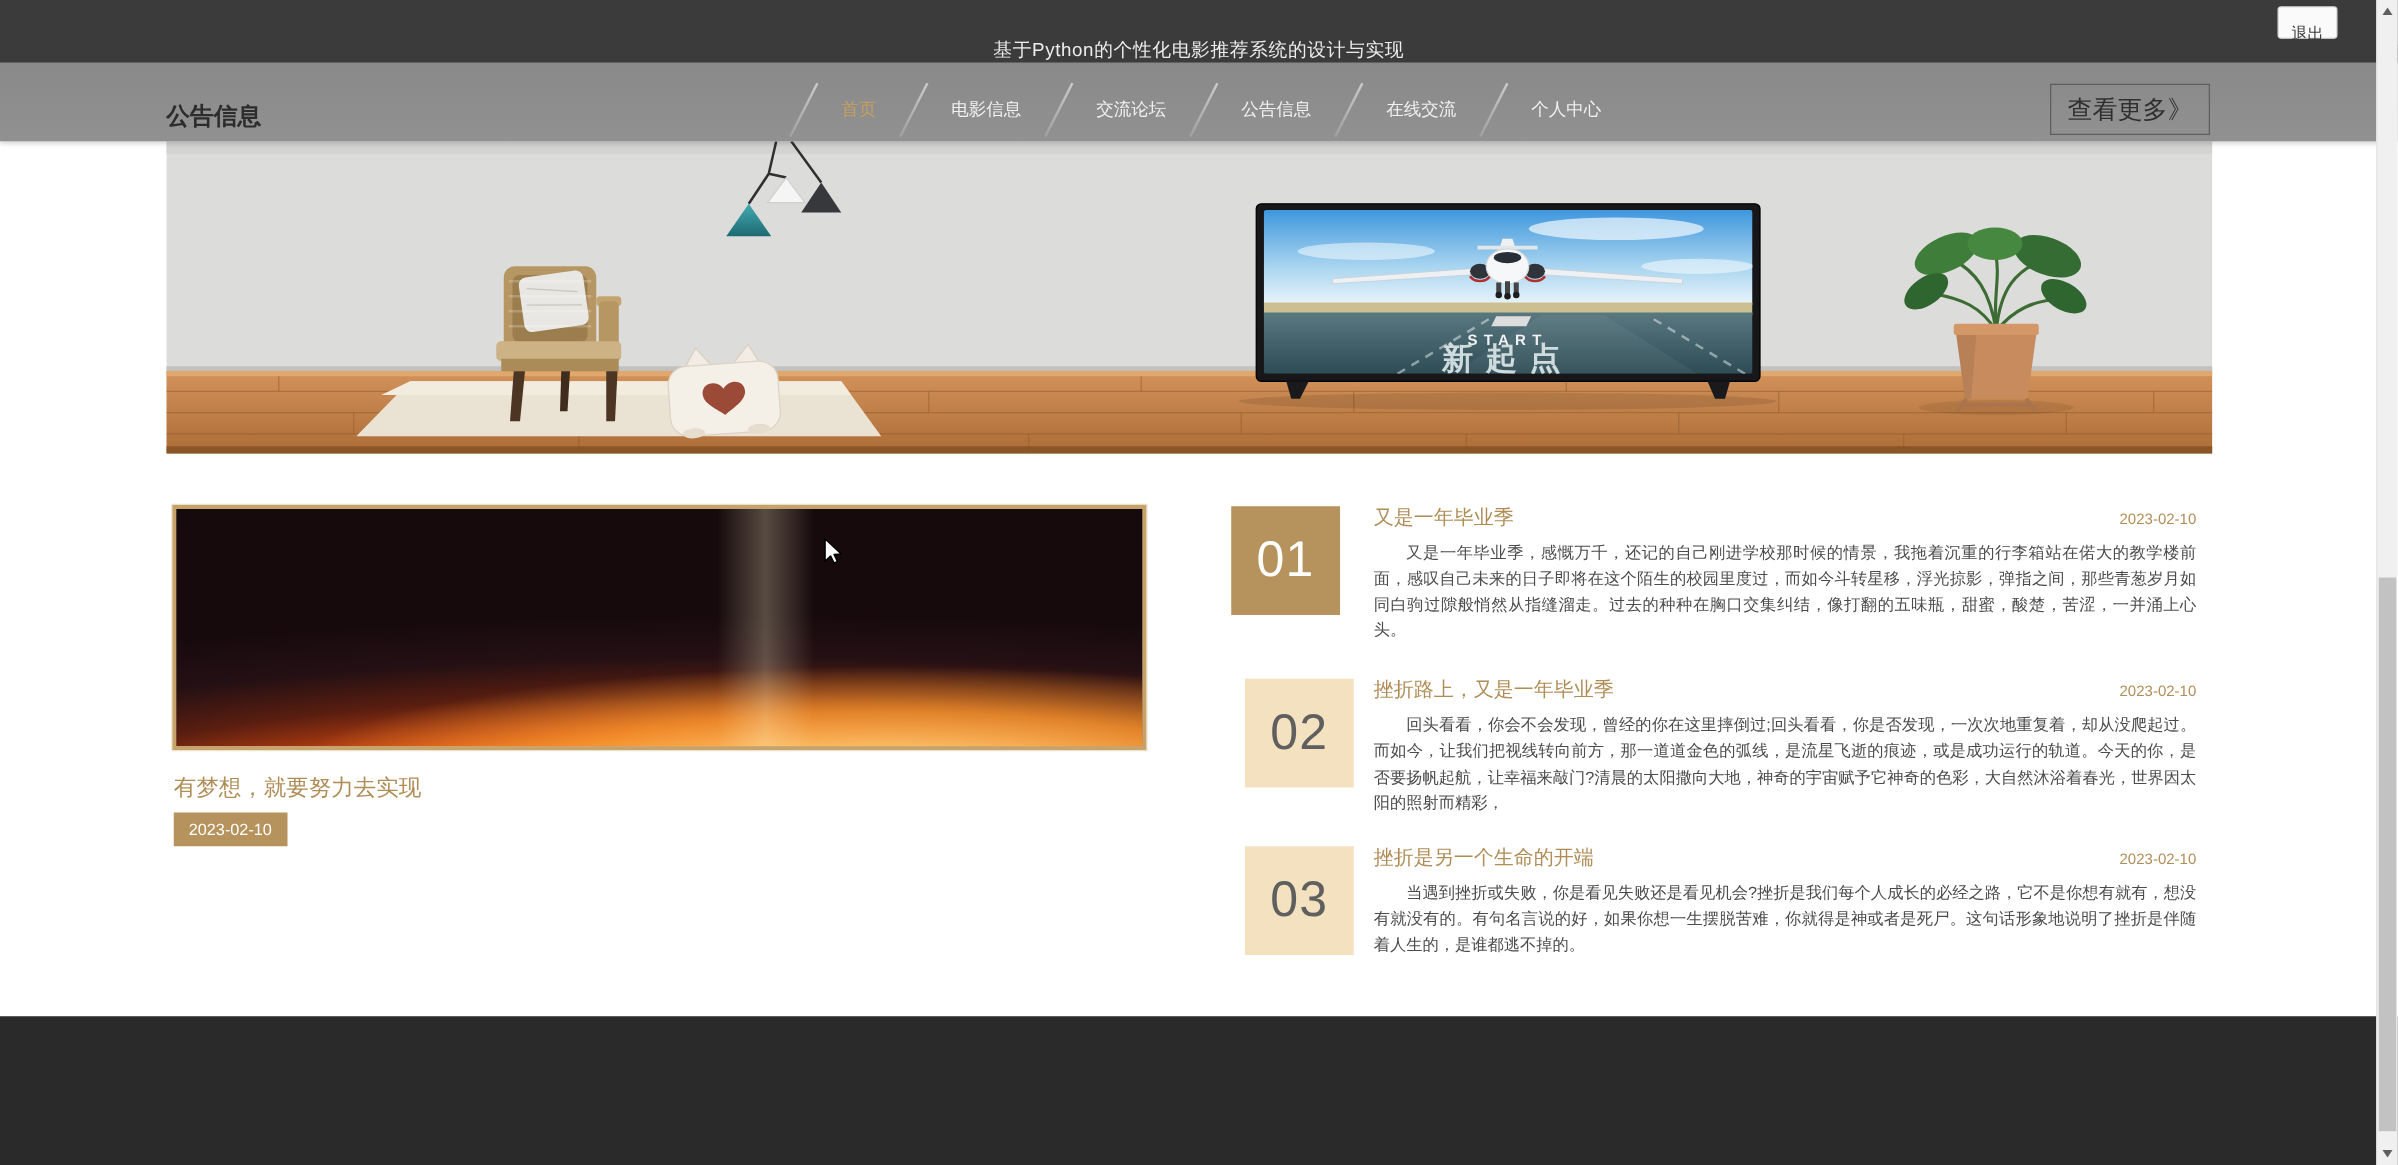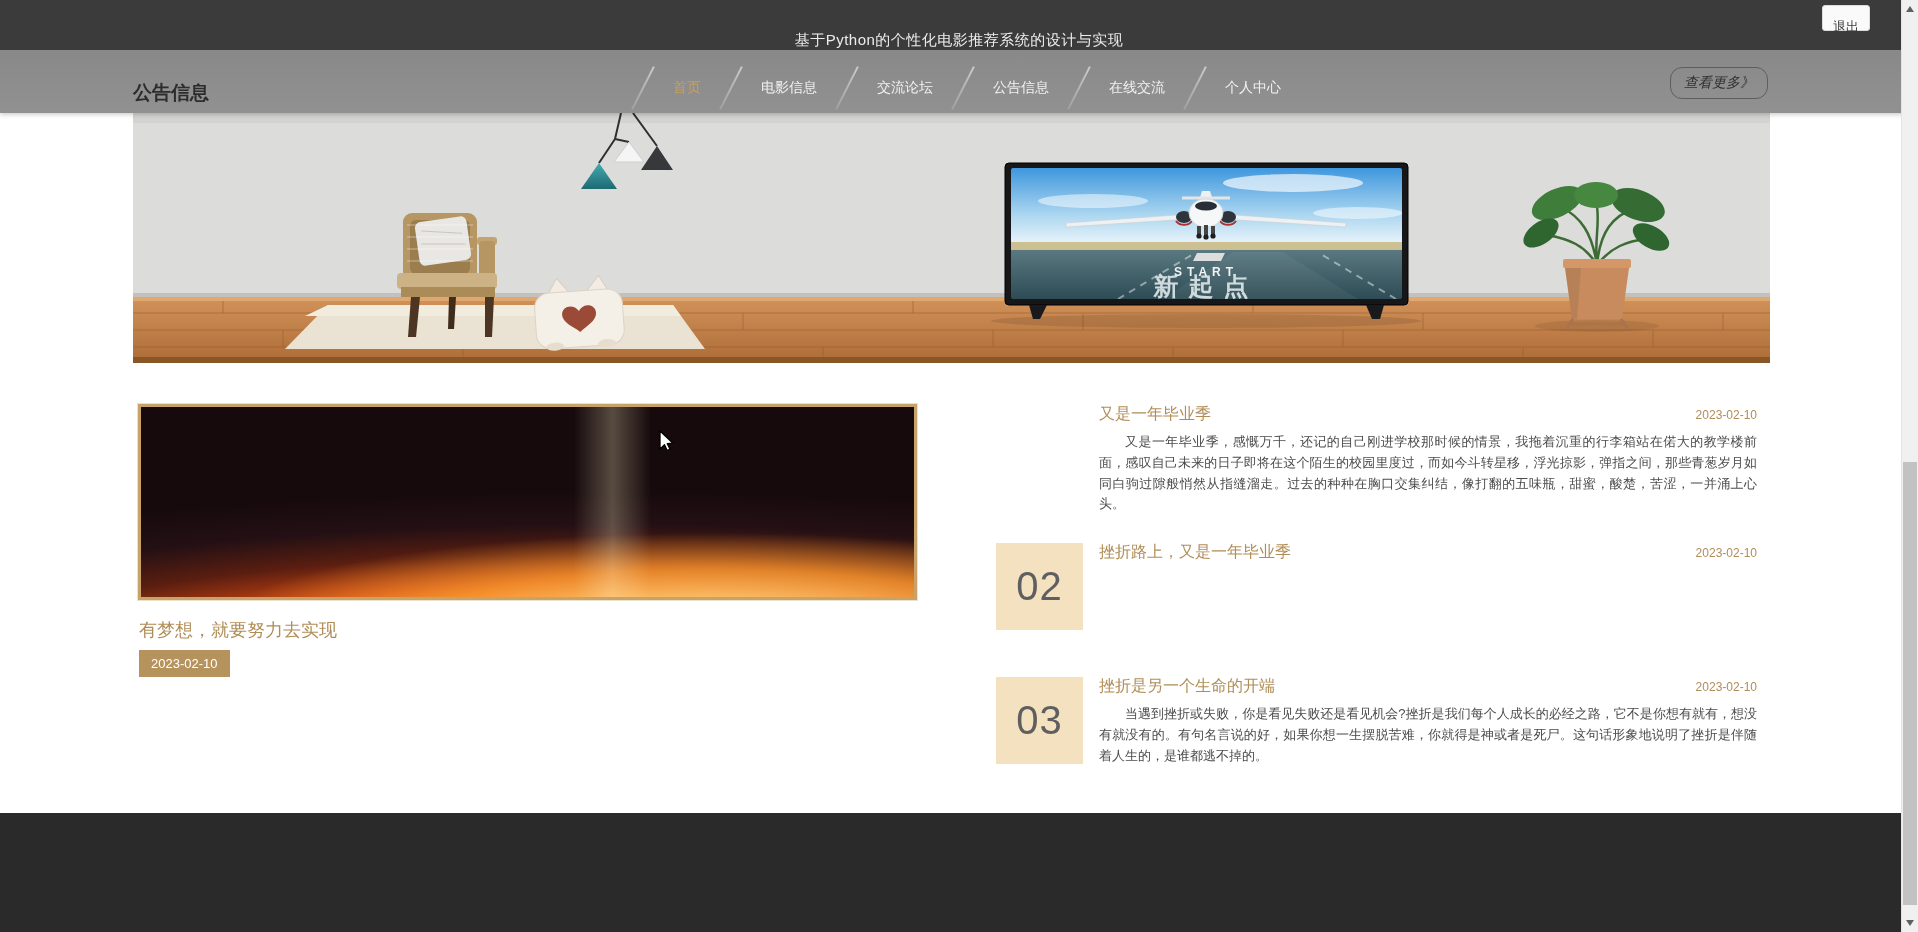--- a/index.html
+++ b/index.html
@@ -38,22 +38,22 @@
     width:2px; height:48px; margin:0 2px;
     background:linear-gradient(180deg,rgba(255,255,255,.55),rgba(255,255,255,.15));
     transform:rotate(27deg);
   }
   .nav-item {
     color:#f1f1f1; font-size:14px; padding:0 27px; cursor:pointer; white-space:nowrap;
   }
   .nav-item.active { color:var(--nav-active,#c6a05e); }
   .more-btn {
     position:absolute; right:150px; top:31px;
-    background:transparent; border:1px solid #5e5e5e; border-radius:12px;
-    color:#2f2f2f; font-size:14px; padding:6px 13px; cursor:pointer;font-style:italic;
+    background:transparent; border:1px solid #5e5e5e; border-radius:0;
+    color:#2f2f2f; font-size:20px; padding:6px 13px; cursor:pointer;
   }
 
   
   .banner { position:absolute; top:113px; left:133px; width:1637px; height:250px; overflow:hidden; }
   .banner svg { display:block; width:100%; height:100%; }
 
   
   .feature-img {
     position:absolute; left:138px; top:404px; width:779px; height:196px;
     border:3px solid #c8a369; box-shadow:0 0 0 1px #ece1cb; cursor:pointer;
@@ -286,36 +286,38 @@
         <path d="M1440 206 L1433 216 M1488 206 L1495 216 M1437 211 L1491 211" stroke="#a9744d" stroke-width="3" fill="none"></path>
       </g>
     </svg>
   </div>
 
   <div class="feature-img"></div>
   <div class="feature-title">有梦想，就要努力去实现</div>
   <div class="feature-date">2023-02-10</div>
 
   <div class="ann" style="top:404px">
+    <div class="ann-num num-solid">01</div>
     <div class="ann-content">
       <div class="ann-head">
         <span class="ann-title">又是一年毕业季</span>
         <span class="ann-date">2023-02-10</span>
       </div>
       <p class="ann-body">又是一年毕业季，感慨万千，还记的自己刚进学校那时候的情景，我拖着沉重的行李箱站在偌大的教学楼前面，感叹自己未来的日子即将在这个陌生的校园里度过，而如今斗转星移，浮光掠影，弹指之间，那些青葱岁月如同白驹过隙般悄然从指缝溜走。过去的种种在胸口交集纠结，像打翻的五味瓶，甜蜜，酸楚，苦涩，一并涌上心头。</p>
     </div>
   </div>
 
   <div class="ann" style="top:542px">
     <div class="ann-num num-light">02</div>
     <div class="ann-content">
       <div class="ann-head">
         <span class="ann-title">挫折路上，又是一年毕业季</span>
         <span class="ann-date">2023-02-10</span>
       </div>
+      <p class="ann-body">回头看看，你会不会发现，曾经的你在这里摔倒过;回头看看，你是否发现，一次次地重复着，却从没爬起过。而如今，让我们把视线转向前方，那一道道金色的弧线，是流星飞逝的痕迹，或是成功运行的轨道。今天的你，是否要扬帆起航，让幸福来敲门?清晨的太阳撒向大地，神奇的宇宙赋予它神奇的色彩，大自然沐浴着春光，世界因太阳的照射而精彩，</p>
     </div>
   </div>
 
   <div class="ann" style="top:676px">
     <div class="ann-num num-light">03</div>
     <div class="ann-content">
       <div class="ann-head">
         <span class="ann-title">挫折是另一个生命的开端</span>
         <span class="ann-date">2023-02-10</span>
       </div>

